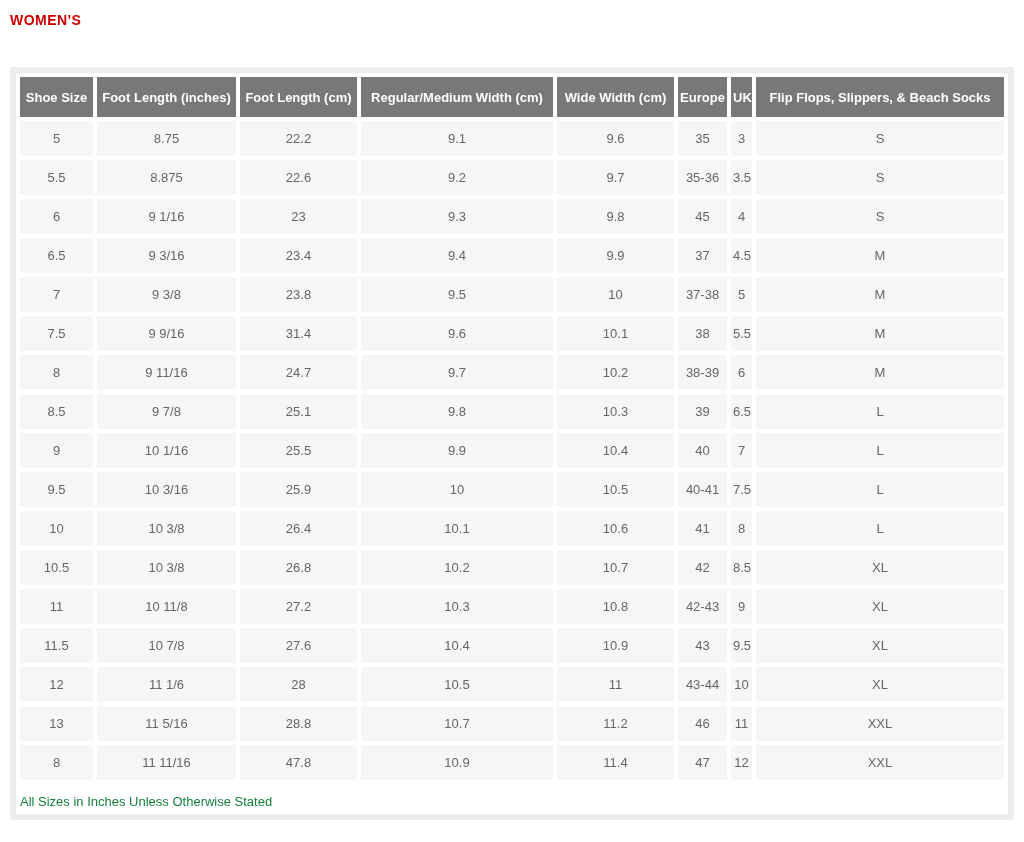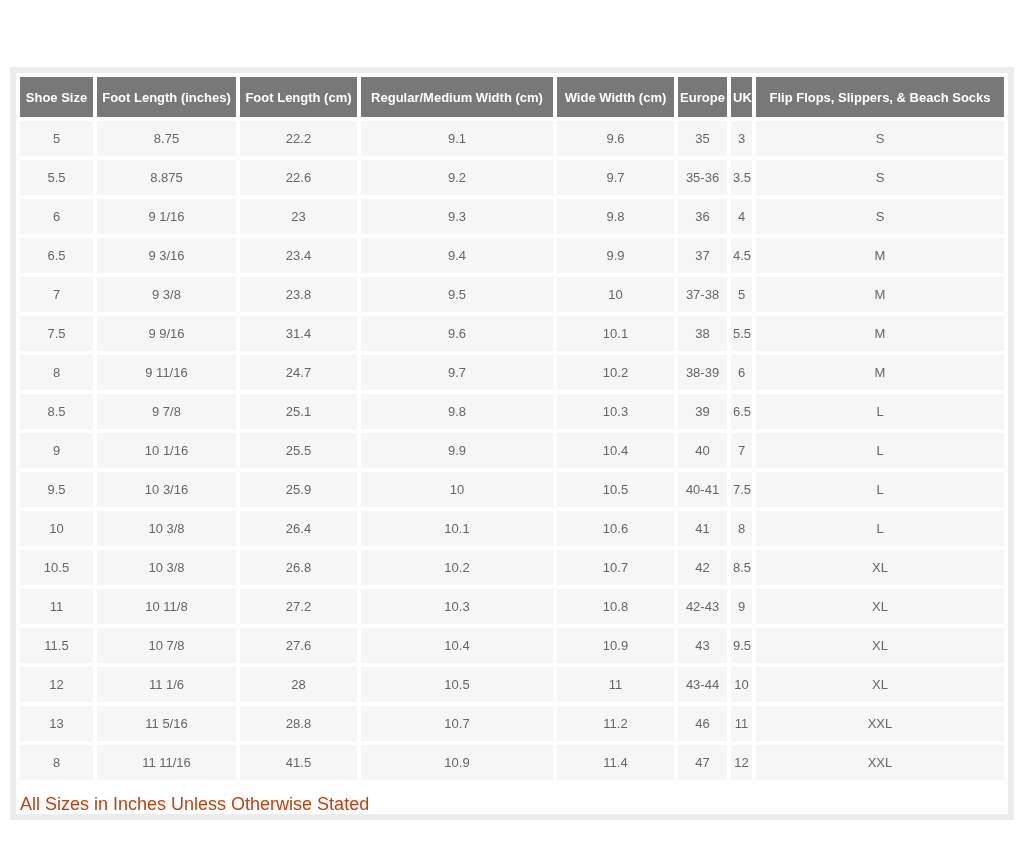--- a/index.html
+++ b/index.html
@@ -67,29 +67,30 @@
   col.c-shoe     { width: 73px; }
   col.c-ftin     { width: 139px; }
   col.c-ftcm     { width: 117px; }
   col.c-regwidth { width: 192px; }
   col.c-widewidth{ width: 117px; }
   col.c-europe   { width: 49px; }
   col.c-uk       { width: 21px; }
   col.c-flip     { width: 248px; }
 
   .footnote {
-    color: #c2410c;
-    font-size: 18px;
+    color: #15803d;
+    font-size: 13px;
     padding: 10px 0 0 4px;
   }
 </style>
 </head>
 <body>
 
 <div class="page-header">
+  <div class="page-title">WOMEN'S</div>
 </div>
 
 <div class="chart-container">
   <table class="size-chart">
     <colgroup>
       <col class="c-shoe">
         <col class="c-ftin">
         <col class="c-ftcm">
         <col class="c-regwidth">
       <col class="c-widewidth">
@@ -129,21 +130,21 @@
           <td>35-36</td>
           <td>3.5</td>
           <td>S</td>
         </tr>
         <tr>
           <td>6</td>
           <td>9 1/16</td>
           <td>23</td>
           <td>9.3</td>
           <td>9.8</td>
-          <td>36</td>
+          <td>45</td>
           <td>4</td>
           <td>S</td>
         </tr>
         <tr>
           <td>6.5</td>
           <td>9 3/16</td>
           <td>23.4</td>
           <td>9.4</td>
           <td>9.9</td>
           <td>37</td>
@@ -266,21 +267,21 @@
           <td>28.8</td>
           <td>10.7</td>
           <td>11.2</td>
           <td>46</td>
           <td>11</td>
           <td>XXL</td>
         </tr>
         <tr>
           <td>8</td>
           <td>11 11/16</td>
-          <td>41.5</td>
+          <td>47.8</td>
           <td>10.9</td>
           <td>11.4</td>
           <td>47</td>
           <td>12</td>
           <td>XXL</td>
         </tr>
       </tbody>
   </table>
   <div class="footnote">All Sizes in Inches Unless Otherwise Stated</div>
 </div>

